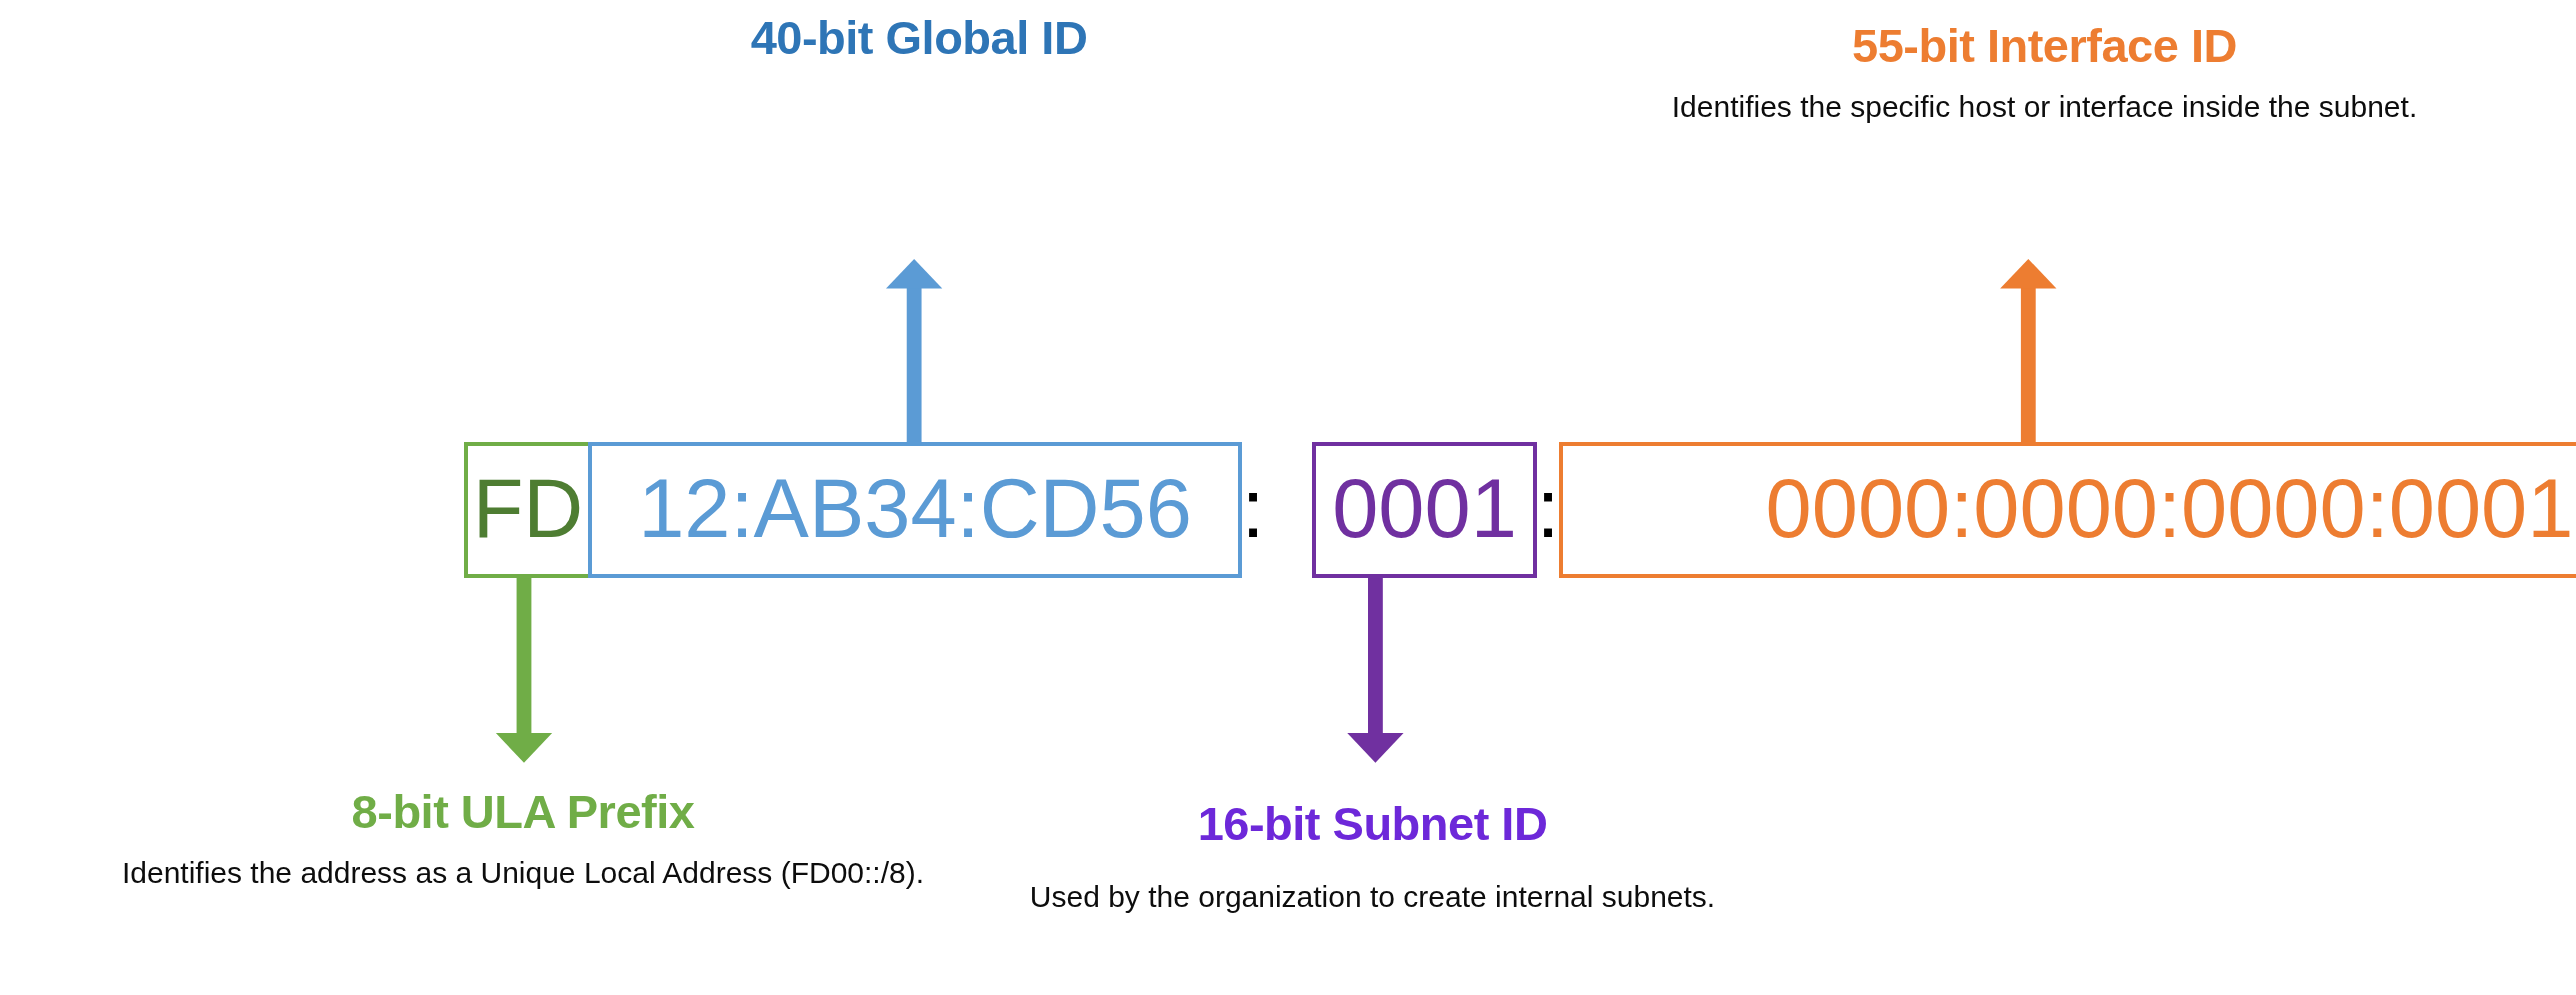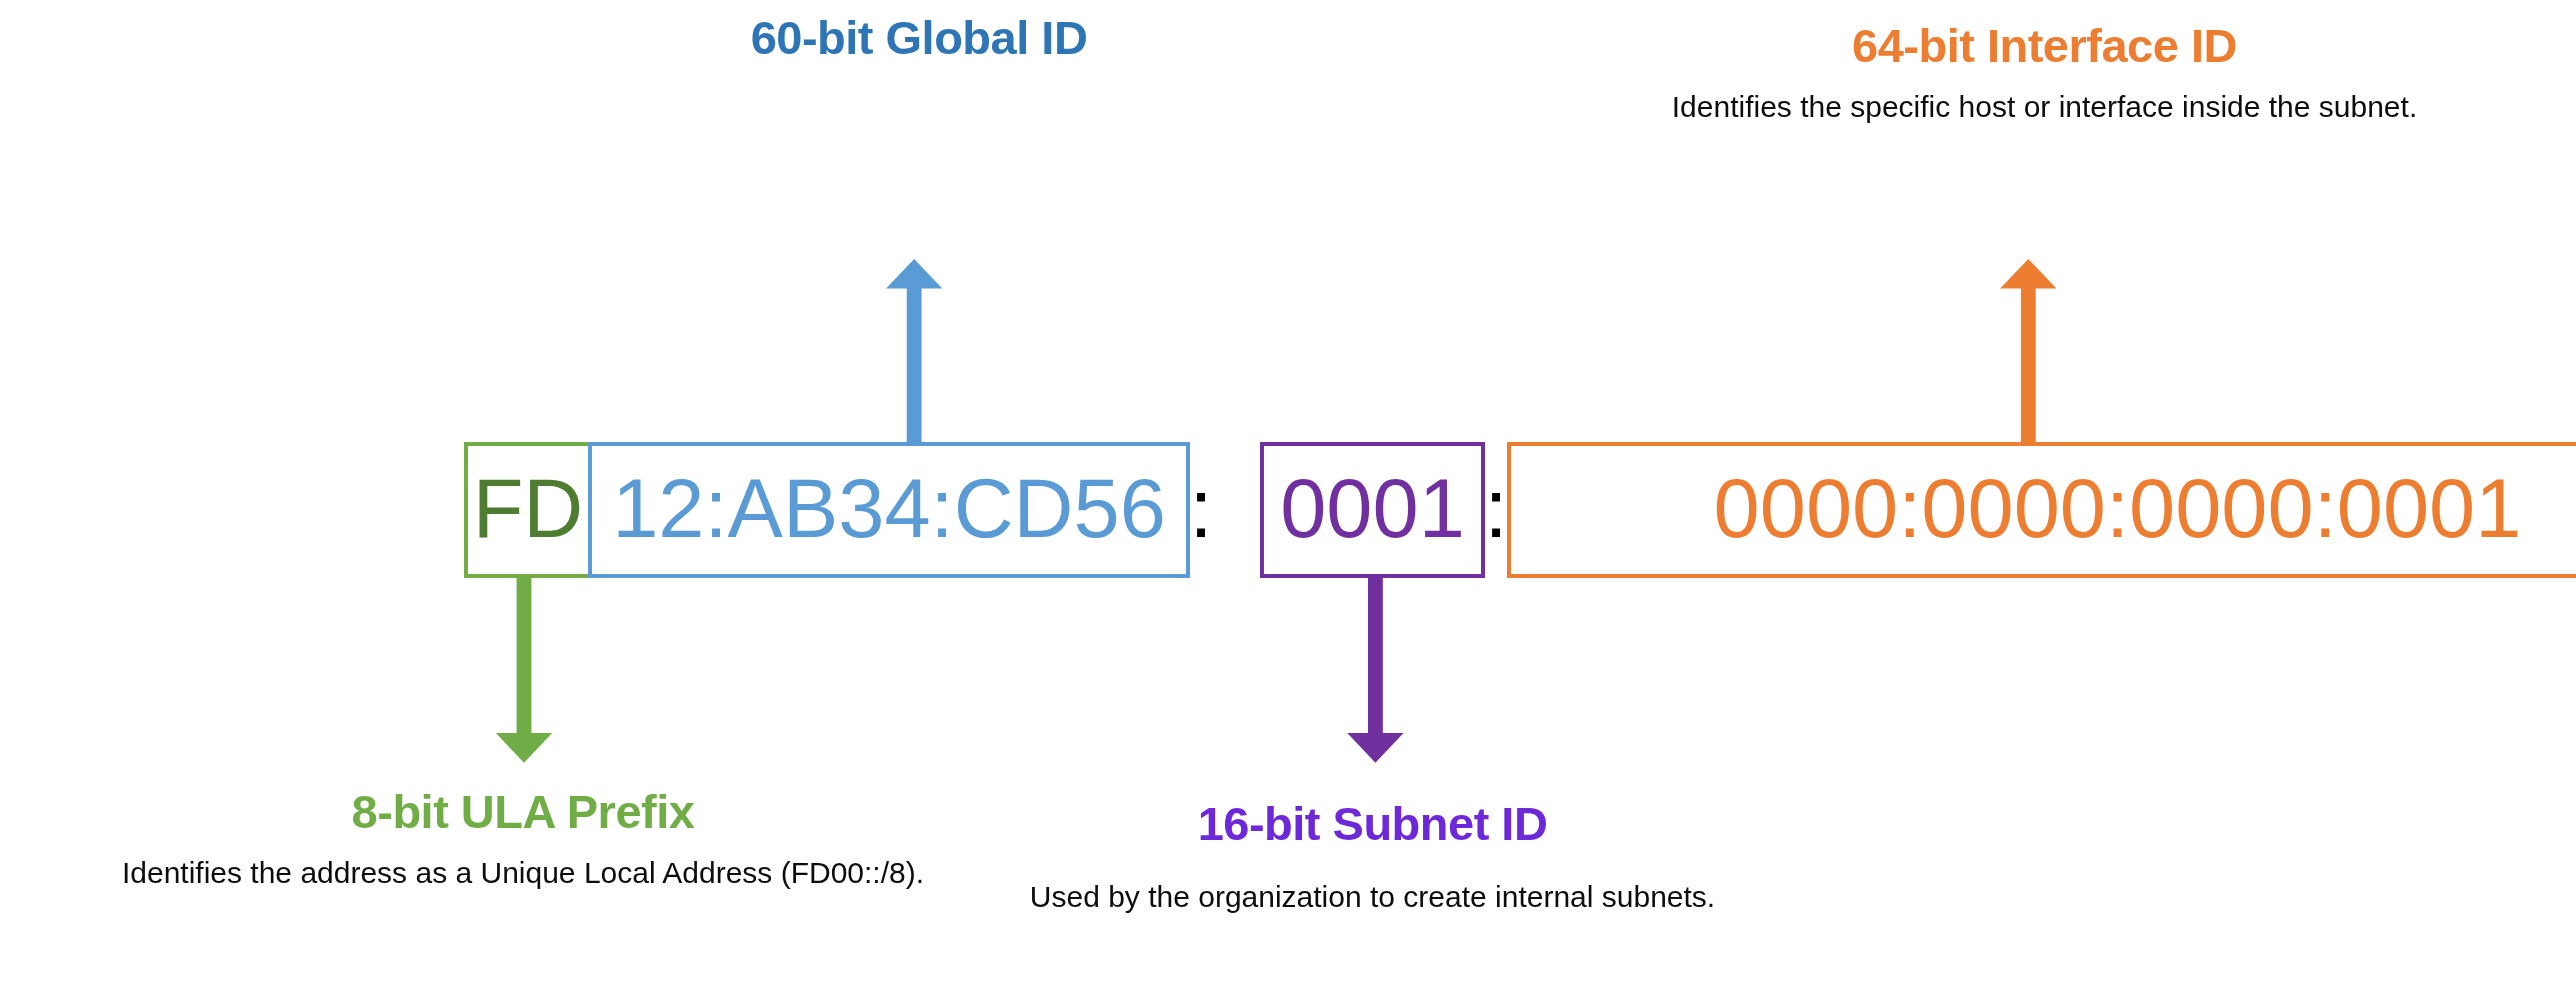--- a/index.html
+++ b/index.html
@@ -105,35 +105,35 @@
     height: 996px;
     pointer-events: none;
   }
 </style>
 </head>
 <body>
 
 <div id="canvas">
 
   <div class="anno" style="left:336px; top:14px; width:1166px;">
-    <div class="anno-title c-glob">60-bit Global ID</div>
+    <div class="anno-title c-glob">40-bit Global ID</div>
   </div>
 
   <div class="anno" style="left:1521px; top:22px; width:1047px;">
-    <div class="anno-title c-iface">64-bit Interface ID</div>
+    <div class="anno-title c-iface">55-bit Interface ID</div>
     <div class="anno-desc" style="width:919px; margin-left:auto; margin-right:auto;">Identifies the specific host or interface inside the subnet.</div>
   </div>
 
   <div id="addr-strip">
 
     <div class="seg seg-ula" style="width:128px;">
       <span class="seg-text txt-ula">FD</span>
     </div>
 
-    <div class="seg seg-glob" style="width:602px; margin-left:-4px;text-align:center;">
+    <div class="seg seg-glob" style="width:654px; margin-left:-4px;text-align:center;">
       <span class="seg-text txt-glob">12:AB34:CD56</span>
     </div>
 
     <span class="colon">:</span>
 
     <div class="seg seg-sub" style="width:225px;margin-left:48px;">
       <span class="seg-text txt-sub">0001</span>
     </div>
 
     <span class="colon">:</span>

